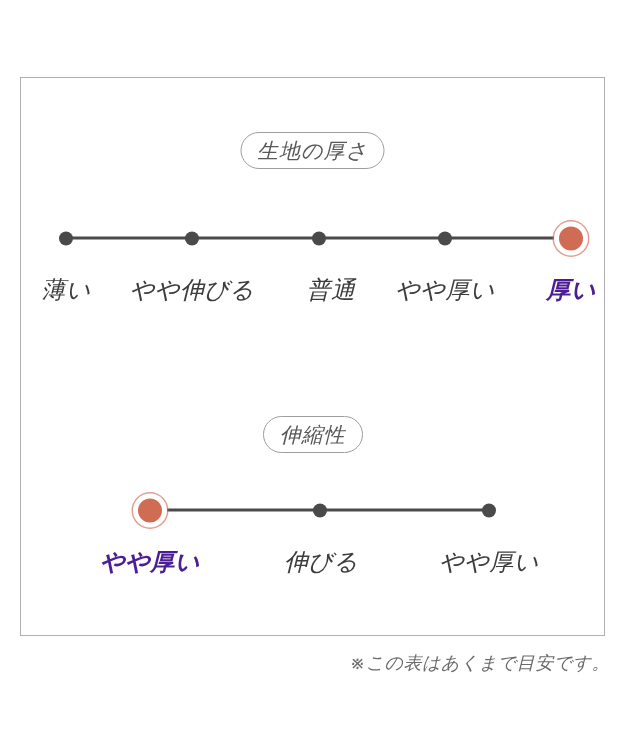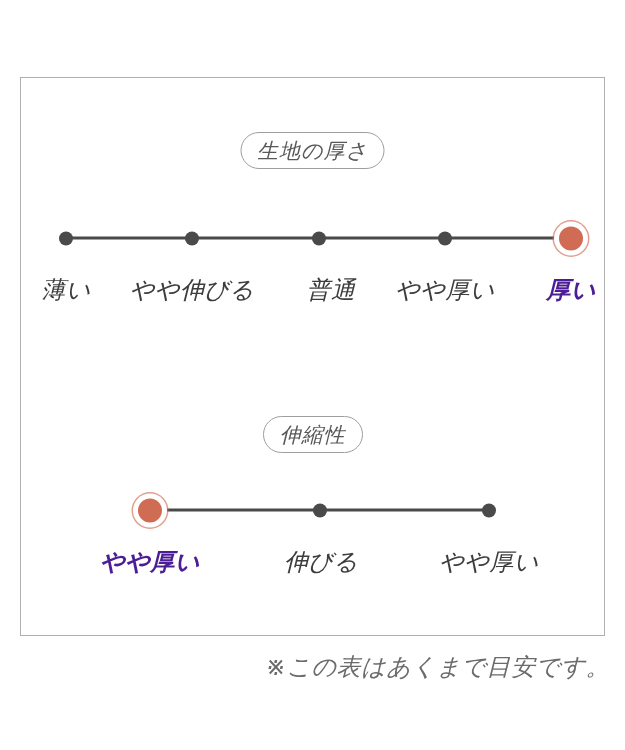--- a/index.html
+++ b/index.html
@@ -67,21 +67,21 @@
     position:absolute;
     transform:translateX(-50%);
     font-size:24px;color:var(--label);
     white-space:nowrap;
     letter-spacing:.5px;
   }
   .scale-label.sel{font-weight:700;color:#4c1d95;}
   .footnote{
     position:absolute;
     top:651px;right:15px;
-    font-size:24px;color:var(--muted);
+    font-size:18px;color:var(--muted);
     letter-spacing:.5px;
     white-space:nowrap;
   }
 </style>
 </head>
 <body>
 
 <div class="canvas">
   <div class="chart-box">
 

